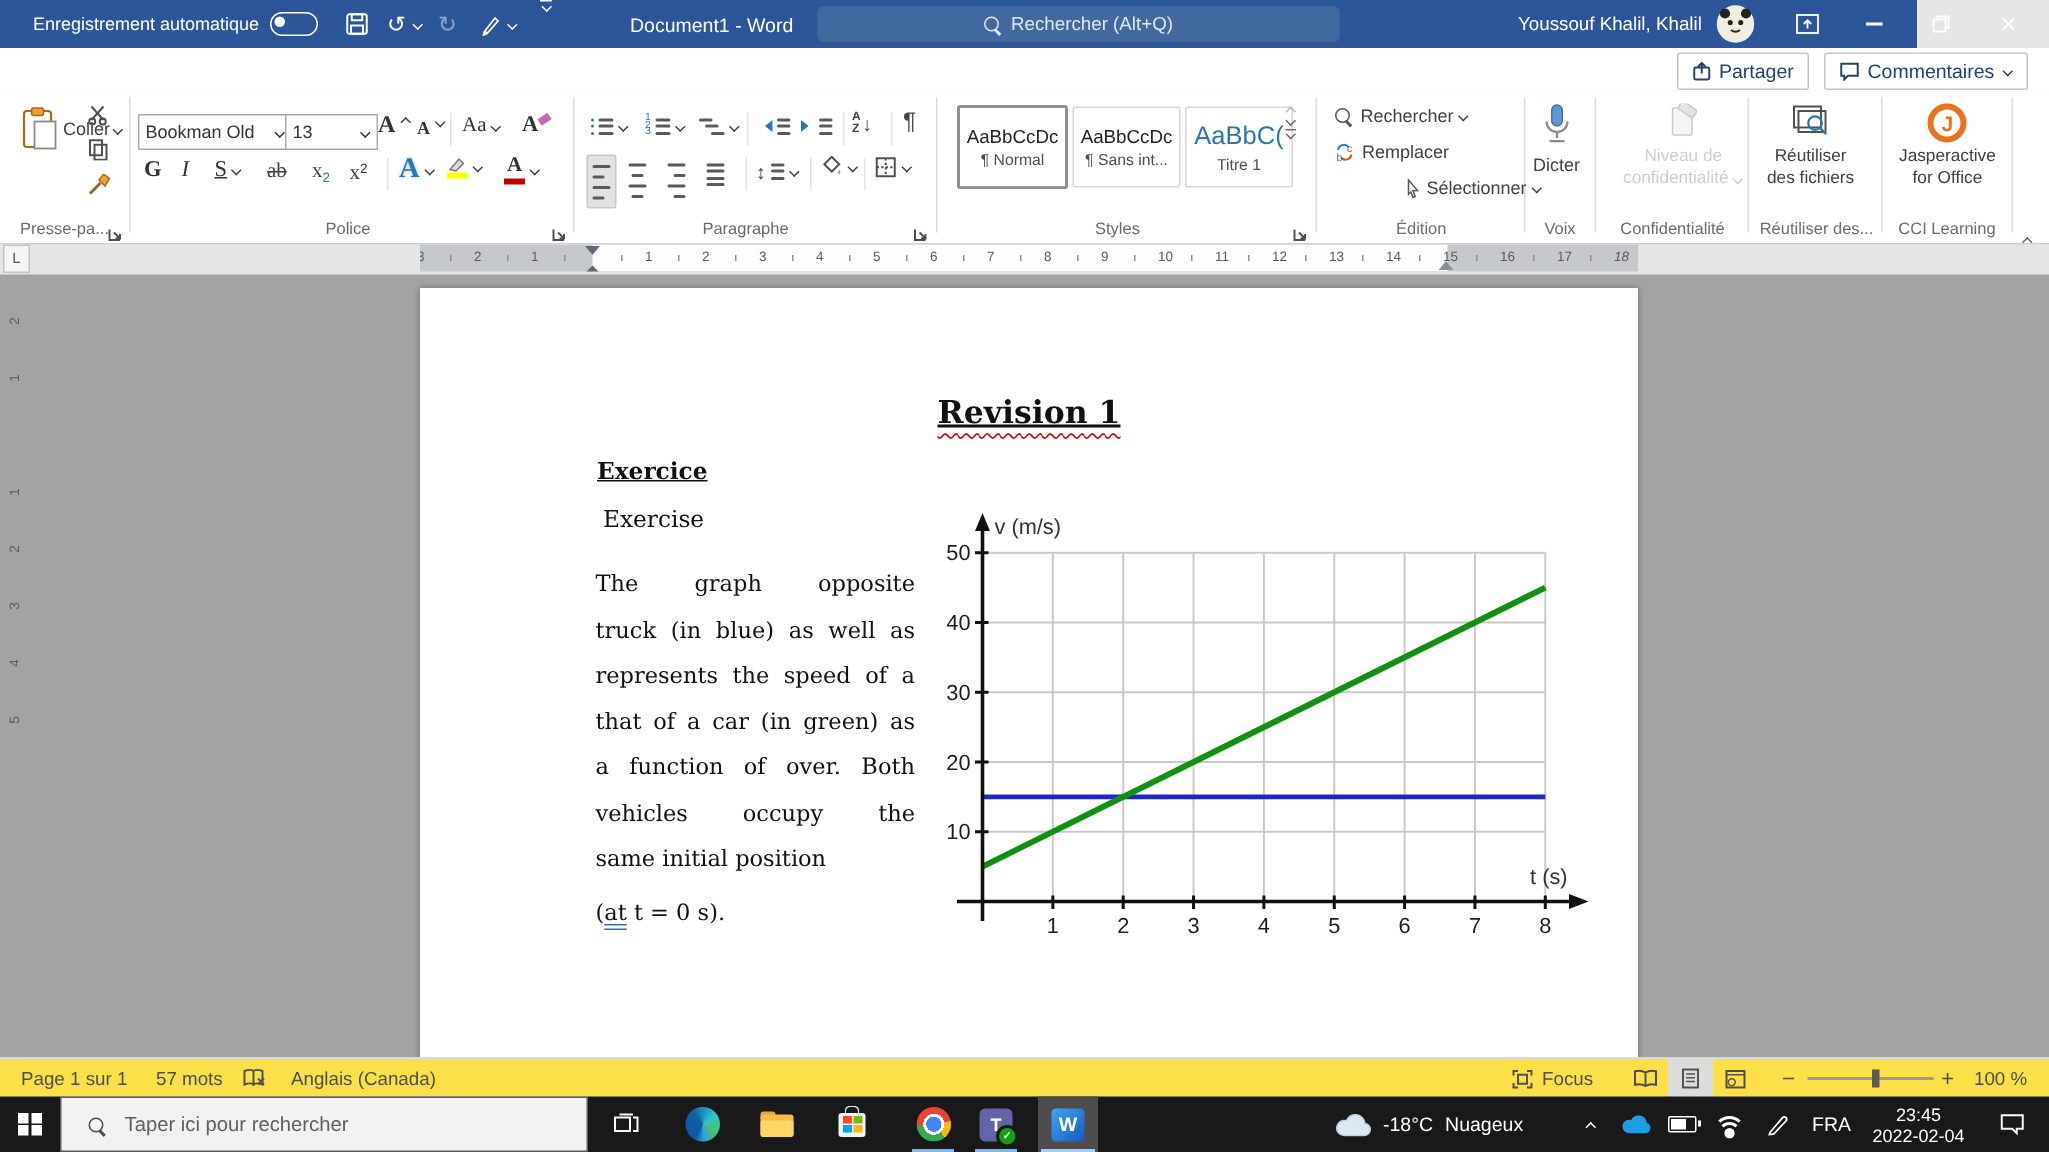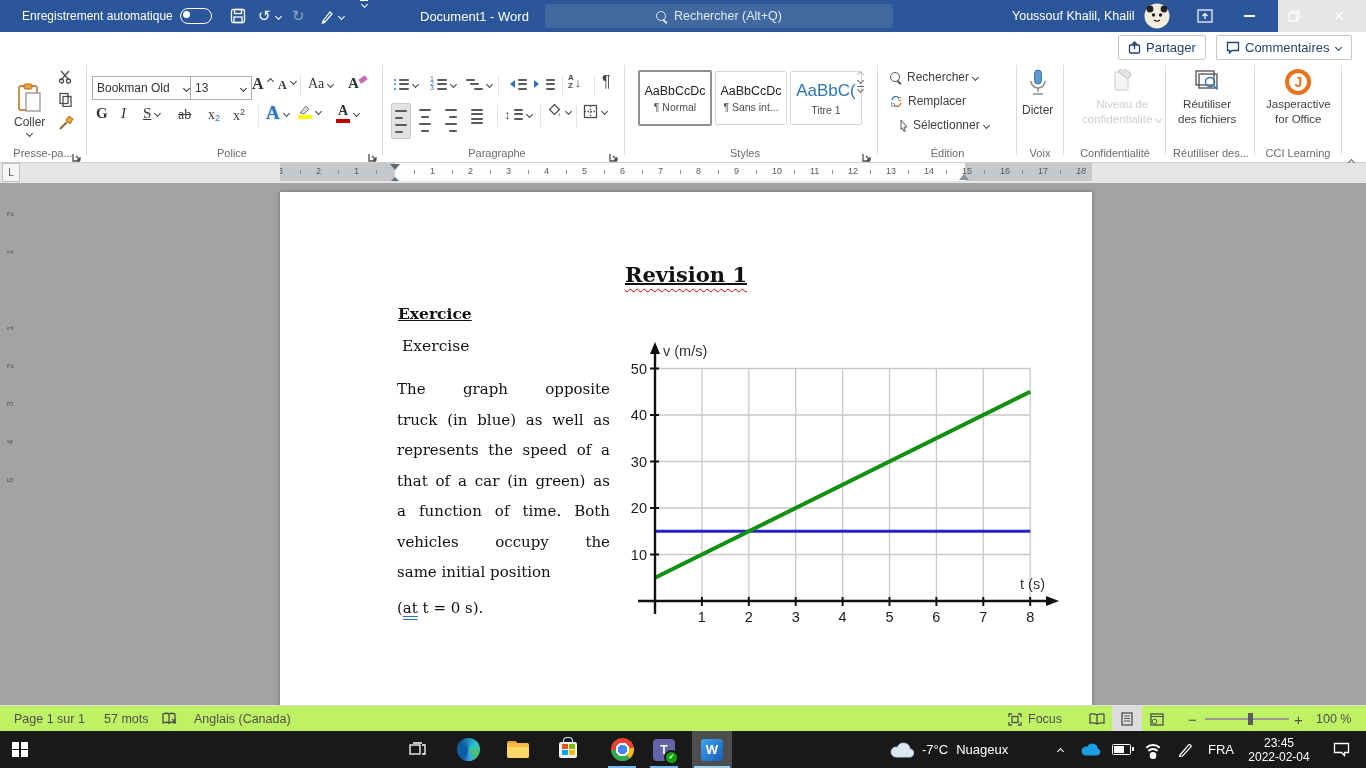--- a/index.html
+++ b/index.html
@@ -72,21 +72,21 @@
   #bodylines{position:absolute;left:117px;top:182px;width:213px;font-size:15px;line-height:30.5px}
   .bline{text-align:justify;text-align-last:justify}
   .bline.last{text-align-last:left}
   #atline{position:absolute;left:117px;top:407px;font-size:15px}
   .gram{text-decoration:underline double #2f6fbd;text-underline-offset:3px}
   #question{position:absolute;left:118px;top:450px;font-size:15px}
   #chart{position:absolute;left:348px;top:146px;cursor:pointer}
   #chart text{font-family:"Liberation Sans",sans-serif;font-size:14.5px;fill:#1c1c1c}
   #chart text.axlab{fill:#333}
   
-  #statusbar{position:absolute;left:0;top:705px;width:1366px;height:26px;background:#bef264;border-top:1px solid #dcdcdc;
+  #statusbar{position:absolute;left:0;top:705px;width:1366px;height:26px;background:#fde047;border-top:1px solid #dcdcdc;
     font-size:12.5px;color:#4f4f4f}
   #statusbar .sb{position:absolute;top:0;height:26px;display:flex;align-items:center;cursor:pointer}
   .viewbtn{width:30px;height:24px;display:flex;align-items:center;justify-content:center;cursor:pointer}
   .viewbtn.active{background:#dcdcdc}
   #zoomtrack{position:absolute;left:1205px;top:12px;width:84px;height:2px;background:#9a9a9a}
   #zoomthumb{position:absolute;left:1248px;top:7px;width:5px;height:12px;background:#5a5a5a;cursor:pointer}
   
   #taskbar{position:absolute;left:0;top:731px;width:1366px;height:37px;background:#191919;color:#fff}
   #taskbar .ti{position:absolute;top:0;height:37px;display:flex;align-items:center;justify-content:center;cursor:pointer}
   .runline{position:absolute;bottom:0;height:2px;background:#76b9ed}
@@ -191,21 +191,21 @@
   <div class="gsep" style="left:86px"></div>
     <div class="gsep" style="left:382px"></div>
   <div class="gsep" style="left:624px"></div>
     <div class="gsep" style="left:877px"></div>
   <div class="gsep" style="left:1016px"></div>
     <div class="gsep" style="left:1063px"></div>
   <div class="gsep" style="left:1165px"></div>
     <div class="gsep" style="left:1254px"></div>
   <div class="gsep" style="left:1341px"></div>
 
-  <div class="rbtn" style="left:14px;top:22px;flex-direction:column;gap:2px">
+  <div class="rbtn" style="left:14px;top:10px;flex-direction:row;gap:2px">
     <svg width="26" height="30" viewBox="0 0 26 30">
         <rect x="2" y="3" width="18" height="24" rx="2" fill="#fff" stroke="#b0690f" stroke-width="1.4"></rect>
         <rect x="7" y="1" width="8" height="5" rx="1.5" fill="#e8a33d" stroke="#b0690f"></rect>
         <rect x="9" y="10" width="14" height="18" fill="#fff" stroke="#8a8a8a" stroke-width="1.2"></rect>
       </svg>
     <span>Coller</span>
       <span class="cv"></span>
   </div>
   <div class="rbtn" style="left:58px;top:8px">
     <svg width="15" height="15" viewBox="0 0 15 15">
@@ -472,21 +472,21 @@
   </div>
   <div class="rbtn" style="left:890px;top:33px">
     <svg width="13" height="13" viewBox="0 0 13 13">
         <path d="M2 5 a4 4 0 0 1 7-2" fill="none" stroke="#2e74b6" stroke-width="1.3"></path>
         <path d="M11 8 a4 4 0 0 1-7 2" fill="none" stroke="#c55a11" stroke-width="1.3"></path>
         <text x="1" y="12" font-size="7" fill="#2e74b6">b</text>
         <text x="8" y="6" font-size="7" fill="#c55a11">c</text>
       </svg>
     <span style="margin-left:2px">Remplacer</span>
   </div>
-  <div class="rbtn" style="left:898px;top:57px">
+  <div class="rbtn" style="left:936px;top:57px">
     <svg width="12" height="13" viewBox="0 0 12 13">
         <path d="M3 1 L9 8 L6 8.2 L7.5 12 L6 12.5 L4.6 9 L3 10.5 Z" fill="#fff" stroke="#555"></path>
       </svg>
     <span>Sélectionner</span>
       <span class="cv"></span>
   </div>
   <div class="glabel" style="left:890px;width:115px">Édition</div>
 
   <div class="rbtn" style="left:1022px;top:8px;flex-direction:column;gap:4px">
     <svg width="20" height="30" viewBox="0 0 20 30">
@@ -598,21 +598,21 @@
     <div id="heading">
       <span class="h-under"><span class="h-wavy">Revision 1</span></span>
     </div>
     <div id="exercice">Exercice</div>
     <div id="exercise">Exercise</div>
     <div id="bodylines">
         <div class="bline">The graph opposite</div>
         <div class="bline">truck (in blue) as well as</div>
         <div class="bline">represents the speed of a</div>
         <div class="bline">that of a car (in green) as</div>
-        <div class="bline">a function of time. Both</div>
+        <div class="bline">a function of over. Both</div>
         <div class="bline">vehicles occupy the</div>
         <div class="bline last">same initial position</div>
       </div>
     <div id="atline"><span>(</span><span class="gram">at</span><span> t = 0 s).</span></div>
     <svg id="chart" width="435" height="292">
         <line x1="73.9" y1="263" x2="73.9" y2="30.49999999999997" stroke="#c9c9c9" stroke-width="1.3"></line>
         <line x1="120.8" y1="263" x2="120.8" y2="30.49999999999997" stroke="#c9c9c9" stroke-width="1.3"></line>
         <line x1="167.7" y1="263" x2="167.7" y2="30.49999999999997" stroke="#c9c9c9" stroke-width="1.3"></line>
         <line x1="214.6" y1="263" x2="214.6" y2="30.49999999999997" stroke="#c9c9c9" stroke-width="1.3"></line>
         <line x1="261.5" y1="263" x2="261.5" y2="30.49999999999997" stroke="#c9c9c9" stroke-width="1.3"></line>
@@ -706,20 +706,24 @@
 
 <div id="taskbar">
   <div class="ti" style="left:0;width:40px">
     <span class="winlogo">
         <i></i>
         <i></i>
         <i></i>
         <i></i>
       </span>
   </div>
+  <div id="tsearch">
+    <span class="mag" style="color:#4a4a4a"></span>
+    <span>Taper ici pour rechercher</span>
+  </div>
   <div class="ti" style="left:402px;width:30px">
     <svg width="17" height="15" viewBox="0 0 17 15">
         <rect x="1" y="3" width="10" height="9" fill="none" stroke="#fff" stroke-width="1.3"></rect>
         <path d="M13 3 h3 v9 h-3 M4 1 h9" stroke="#fff" fill="none" stroke-width="1.3"></path>
       </svg>
   </div>
   <div class="ti" style="left:452px;width:32px">
     <span style="width:23px;height:23px;border-radius:50%;background:conic-gradient(from 210deg,#0c59a4,#115ea3 30%,#2bc3d2 55%,#49c06c 75%,#35a3da 90%,#0c59a4)"></span>
   </div>
   <div class="ti" style="left:502px;width:32px">
@@ -752,21 +756,21 @@
   </div>
   <div class="ti" style="left:692px;width:40px;background:#4d4d4d">
     <span style="width:22px;height:22px;border-radius:3px;background:linear-gradient(135deg,#41a5ee,#185abd);display:flex;align-items:center;justify-content:center;color:#fff;font-weight:bold;font-size:13px">W</span>
     <span class="runline" style="left:2px;width:36px;background:#9cd0f5"></span>
   </div>
 
   <div class="ti" style="left:890px;gap:8px">
     <svg width="24" height="17" viewBox="0 0 24 17">
         <path d="M6 16 a5 5 0 1 1 1.5-9.8 A6.5 6.5 0 0 1 20 8 a4 4 0 0 1-1 8 z" fill="#dce9f5" stroke="#b8cfe6"></path>
       </svg>
-    <span class="traytxt">-7°C</span>
+    <span class="traytxt">-18°C</span>
     <span class="traytxt">Nuageux</span>
   </div>
   <div class="ti" style="left:1048px;width:24px">
       <span class="cv up" style="color:#fff"></span>
     </div>
   <div class="ti" style="left:1078px;width:26px">
     <svg width="20" height="13" viewBox="0 0 20 13">
         <path d="M5 12.5 a4.5 4.5 0 1 1 1.4-8.8 A5.5 5.5 0 0 1 16.8 5.5 a3.6 3.6 0 0 1-.8 7 z" fill="#1e9de3"></path>
       </svg>
   </div>

